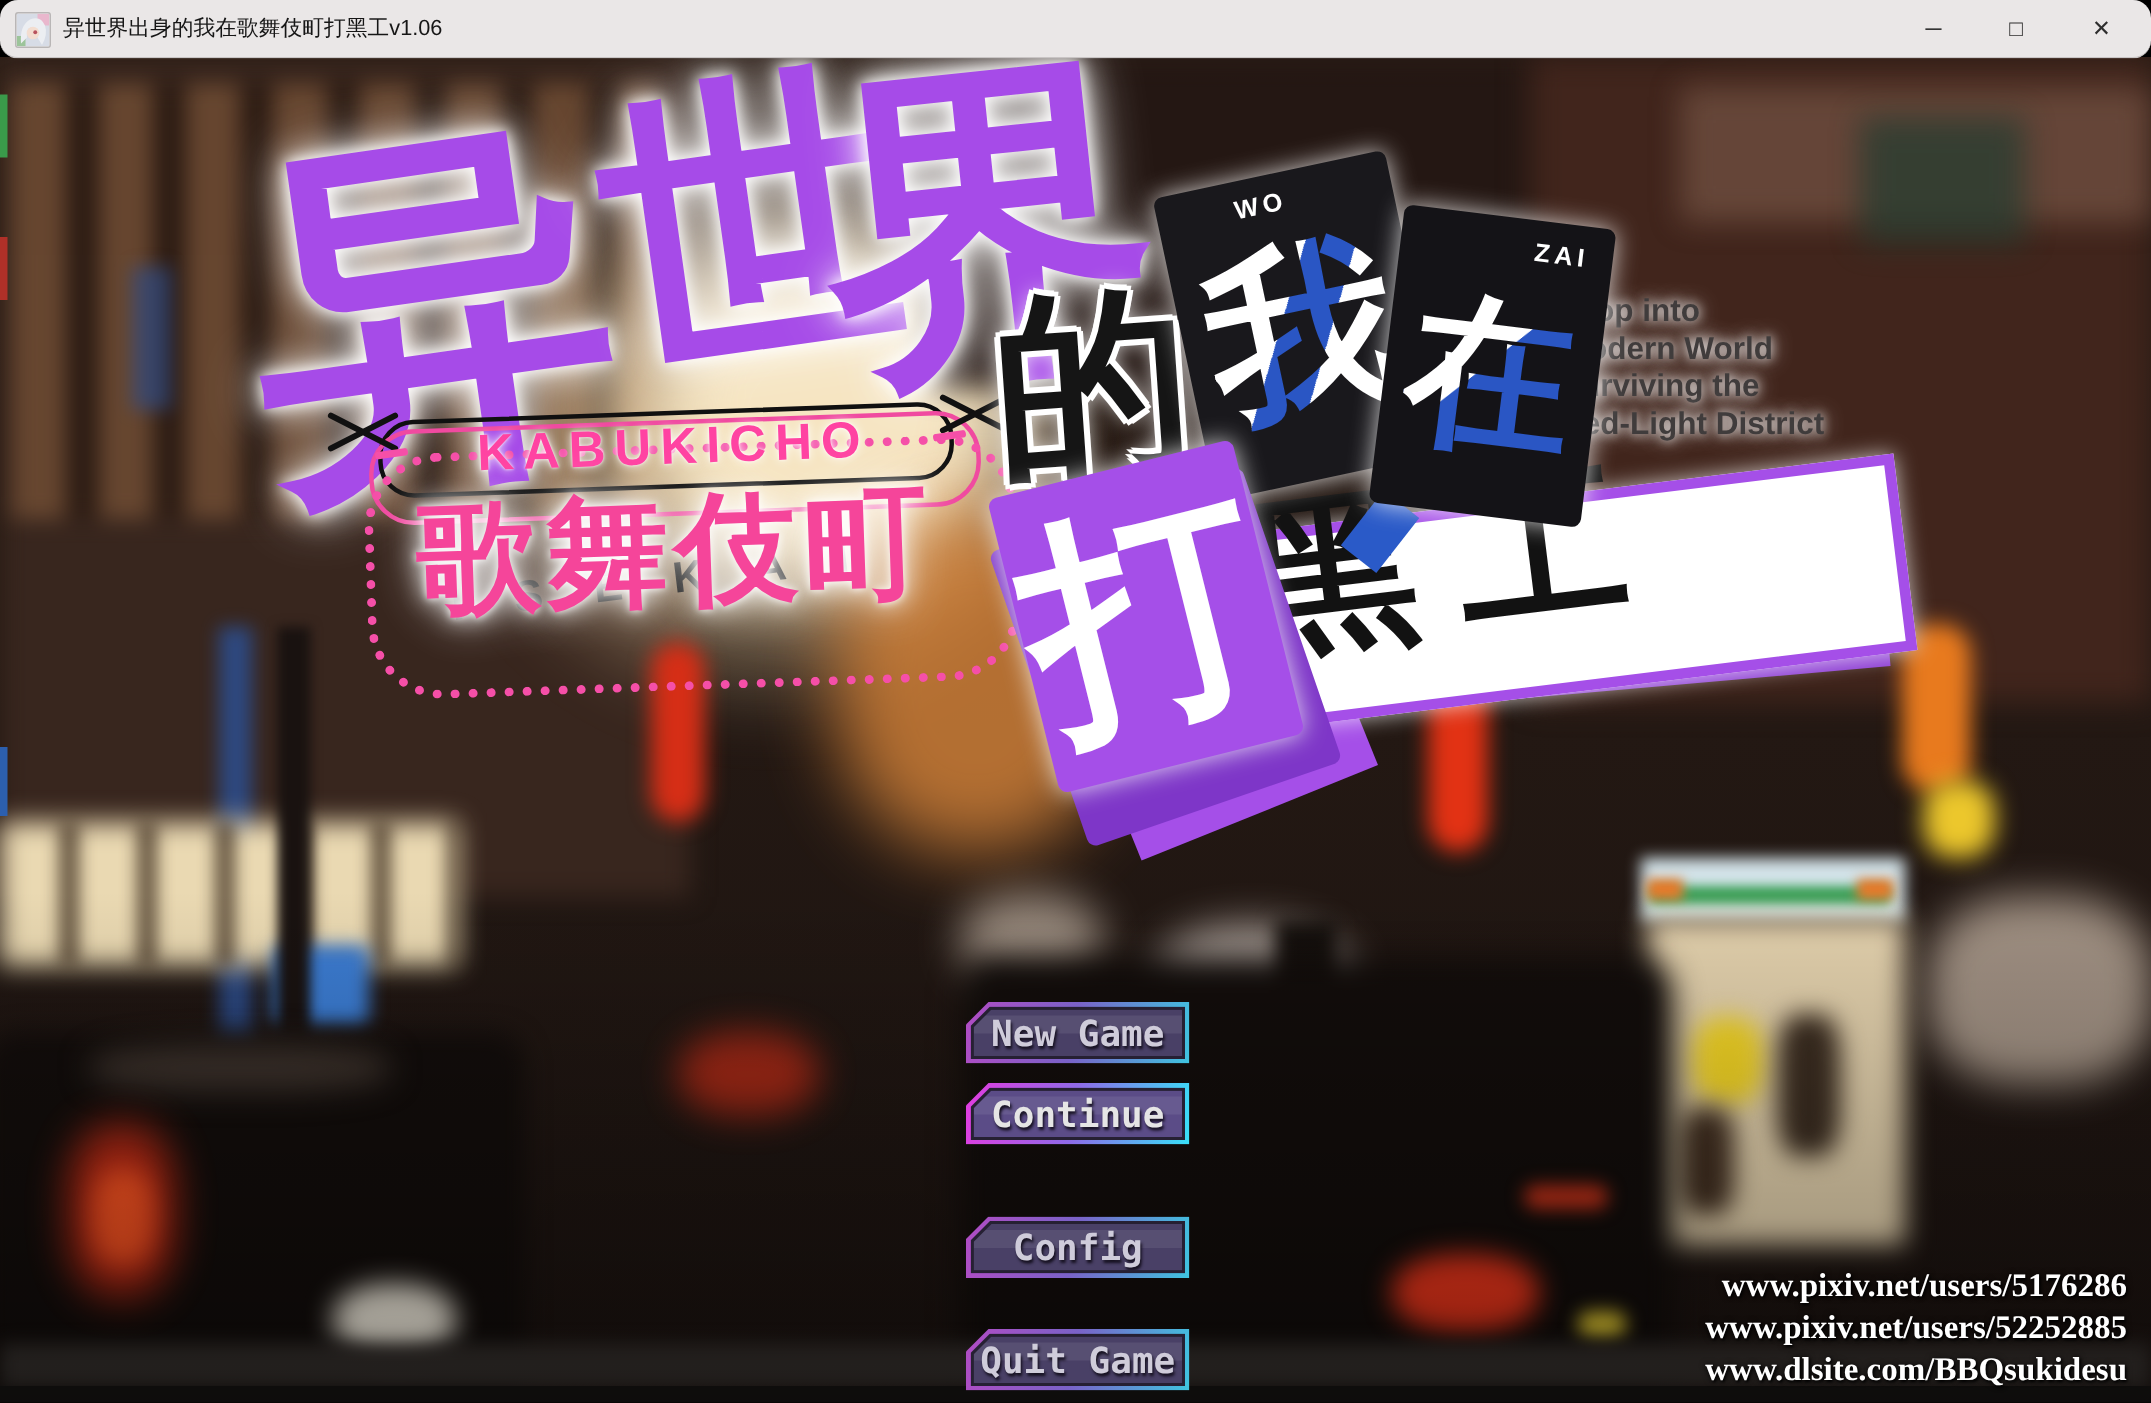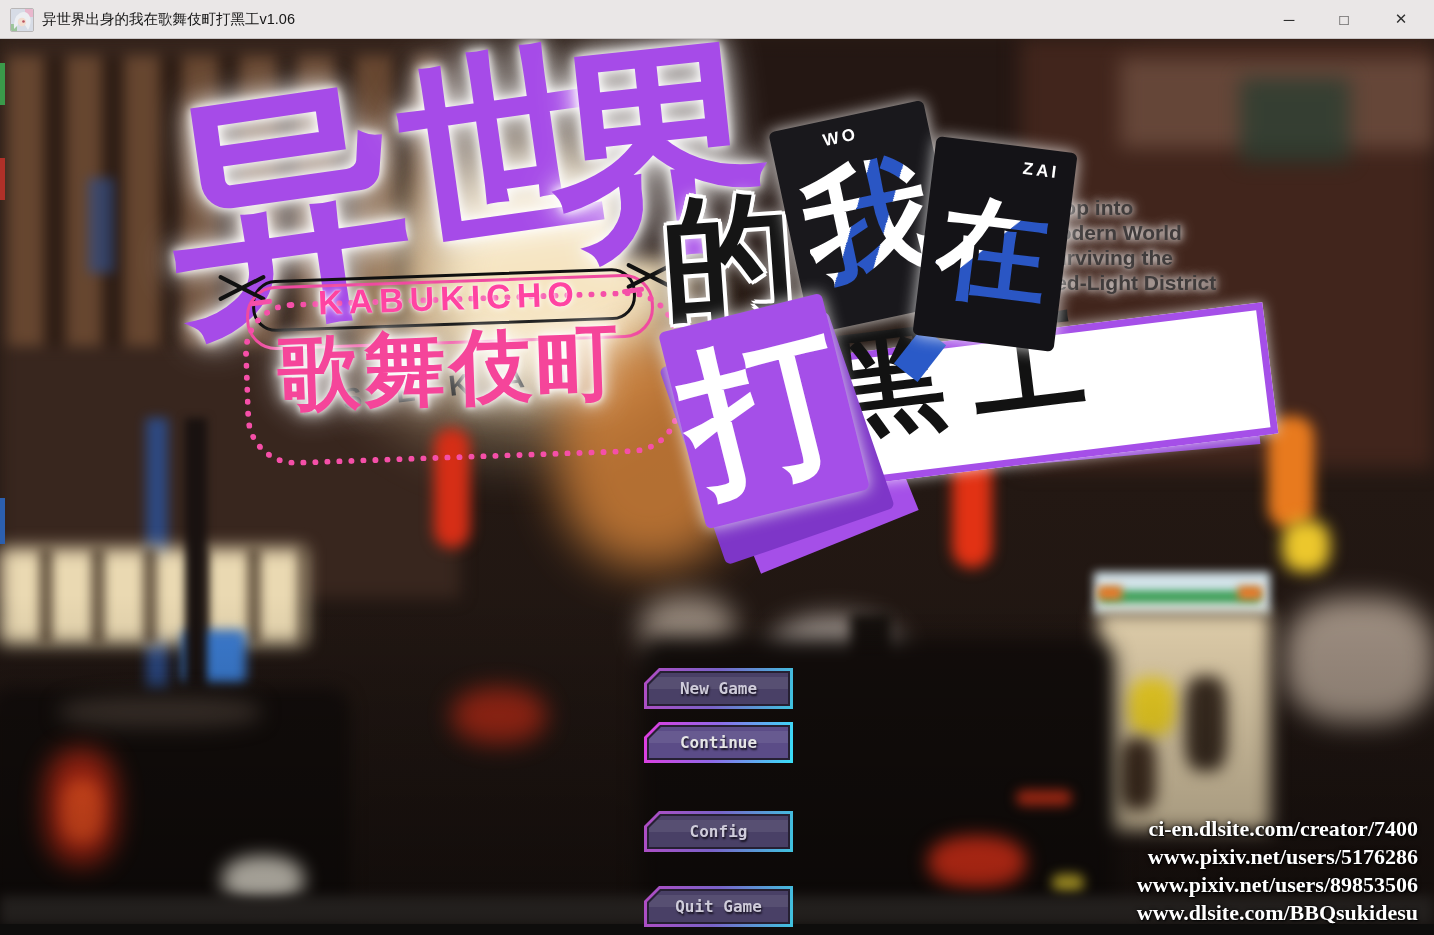--- a/index.html
+++ b/index.html
@@ -1,20 +1,20 @@
 <!DOCTYPE html>
 <html><head>
 <meta charset="utf-8">
 <style>
   html,body{margin:0;padding:0;background:#000;}
   #window{position:relative;width:1434px;height:935px;overflow:hidden;font-family:"Liberation Sans",sans-serif;-webkit-font-smoothing:antialiased;}
   .abs{position:absolute;}
 
   
-  #titlebar{position:absolute;left:0;top:0;width:1434px;height:38px;background:#eae7e7;border-bottom:1px solid #c9c5c5;display:flex;align-items:center;z-index:50;}
+  #titlebar{position:absolute;left:0;top:0;width:1434px;height:38px;background:#eae7e7;border-bottom:1px solid #c9c5c5;display:flex;align-items:center;z-index:50;border-radius:12px;}
   #app-icon{position:absolute;left:10px;top:8px;width:22px;height:22px;border:1px solid #b9b6b6;border-radius:2px;overflow:hidden;}
   #window-title{position:absolute;left:42px;top:0;height:38px;line-height:38px;font-size:14.5px;color:#161616;white-space:nowrap;}
   .win-ctrl{position:absolute;top:0;width:46px;height:38px;display:flex;align-items:center;justify-content:center;font-size:15px;color:#2e2e2e;cursor:default;}
   #btn-min{left:1266px;} #btn-max{left:1321px;} #btn-close{left:1378px;}
 
   
   #game{position:absolute;left:0;top:38px;width:1434px;height:897px;overflow:hidden;background:linear-gradient(#2b1d16,#1b1310);}
   .blob{position:absolute;}
   #vignette{position:absolute;inset:0;background:linear-gradient(rgba(0,0,0,0) 62%,rgba(0,0,0,.38));z-index:3;}
 
@@ -49,21 +49,21 @@
   #blue-diamond{position:absolute;left:94px;top:-12px;width:30px;height:30px;background:#2a5ac8;transform:rotate(45deg) scaleY(1.55);z-index:2;}
   #tagline{z-index:6;font-weight:bold;font-size:21px;line-height:25px;color:#403c3c;text-shadow:0 0 7px rgba(255,255,255,.95),0 0 14px rgba(255,255,255,.8);}
 
   
   .btn{position:absolute;left:644px;width:149px;height:41px;z-index:12;cursor:pointer;
        clip-path:polygon(15px 0,100% 0,100% 100%,0 100%,0 15px);
        background:linear-gradient(100deg,#b14cc4 0%,#7a62c8 48%,#3fc4e0 100%);}
   .btn .b2{position:absolute;inset:3px;clip-path:polygon(13px 0,100% 0,100% 100%,0 100%,0 13px);background:#262033;}
   .btn .b3{position:absolute;inset:5px;clip-path:polygon(12px 0,100% 0,100% 100%,0 100%,0 12px);background:#494066;display:flex;align-items:center;justify-content:center;}
   .btn .b3::after{content:"";position:absolute;left:0;right:0;top:4px;height:12px;background:rgba(255,255,255,.08);}
-  .btn span{font-family:"DejaVu Sans Mono","Liberation Mono",monospace;font-weight:bold;font-size:16px;color:#cfccda;text-shadow:1px 2px 2px #15101f;z-index:1;}
+  .btn span{font-family:"DejaVu Sans Mono","Liberation Mono",monospace;font-weight:bold;font-size:24px;color:#cfccda;text-shadow:1px 2px 2px #15101f;z-index:1;}
   .btn.selected{background:linear-gradient(100deg,#e23ce0 0%,#8f6ae8 48%,#38e0f8 100%);box-shadow:0 0 8px rgba(190,120,230,.6);}
   .btn.selected .b3{background:#5b4c87;}
   .btn.selected span{color:#e5e5e5;}
   .btn.long span{font-size:17px;letter-spacing:-1.5px;}
 
   
   #links{position:absolute;right:16px;bottom:8px;text-align:right;z-index:12;
          font-family:"Liberation Serif","DejaVu Serif",serif;font-weight:bold;font-size:22px;line-height:28px;color:#fff;
          text-shadow:1px 1px 2px #000,0 0 4px rgba(0,0,0,.8);}
 </style>
@@ -219,20 +219,19 @@
         </div>
     </div>
     <div class="btn" style="top:848px;">
       <div class="b2"></div>
         <div class="b3">
           <span>Quit Game</span>
         </div>
     </div>
 
     <div id="links">
-      <div>ci-en.dlsite.com/creator/7400</div>
       <div>www.pixiv.net/users/5176286</div>
-      <div>www.pixiv.net/users/89853506</div>
+      <div>www.pixiv.net/users/52252885</div>
       <div>www.dlsite.com/BBQsukidesu</div>
     </div>
 
   </div>
 </div>
 
 </body></html>

